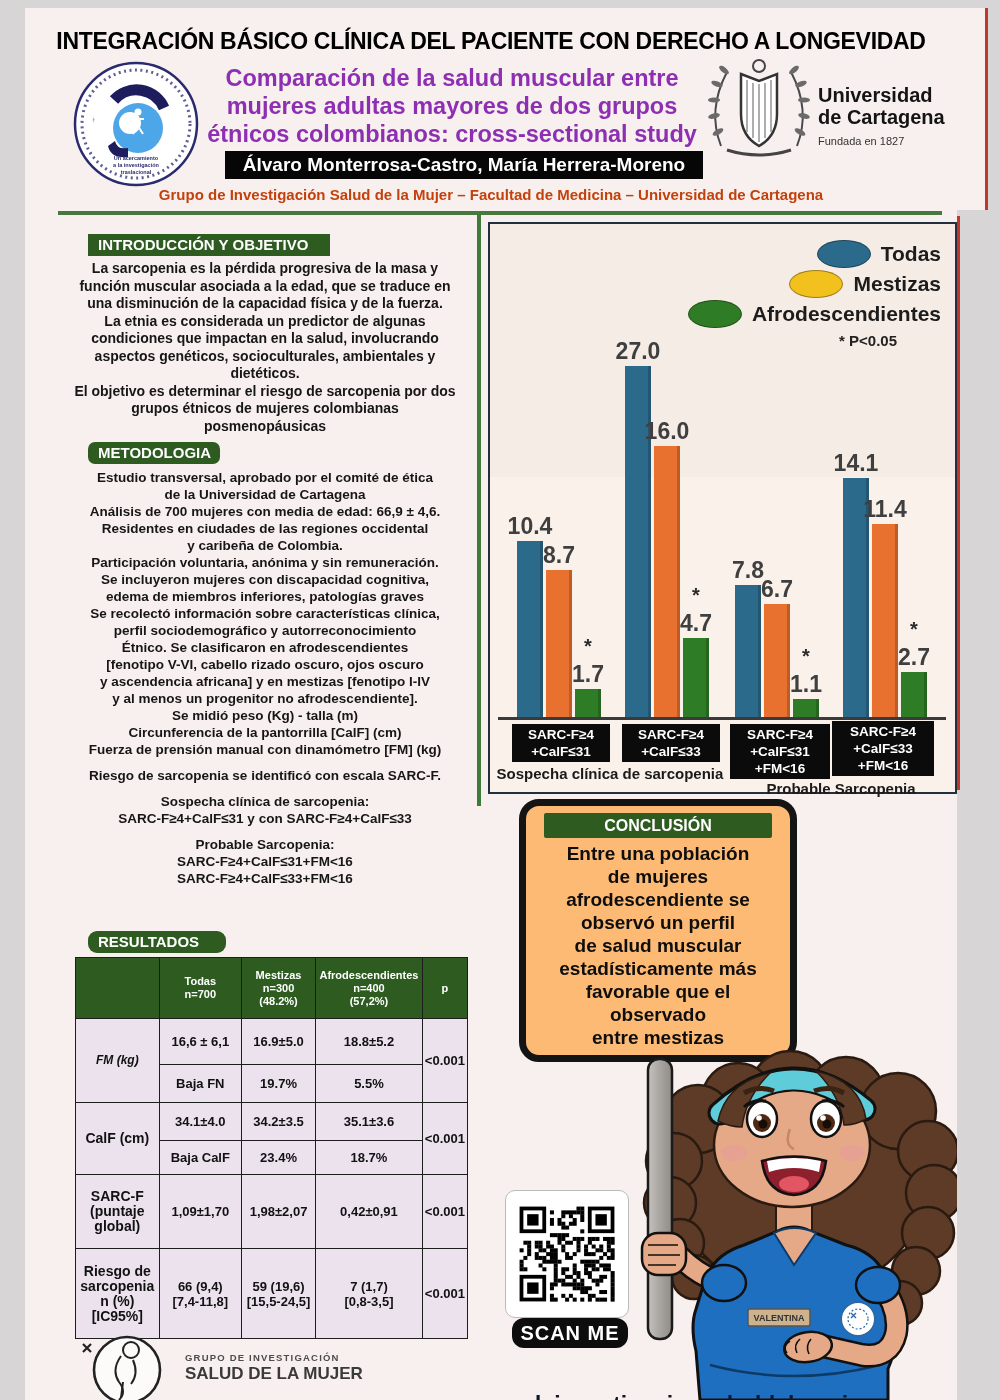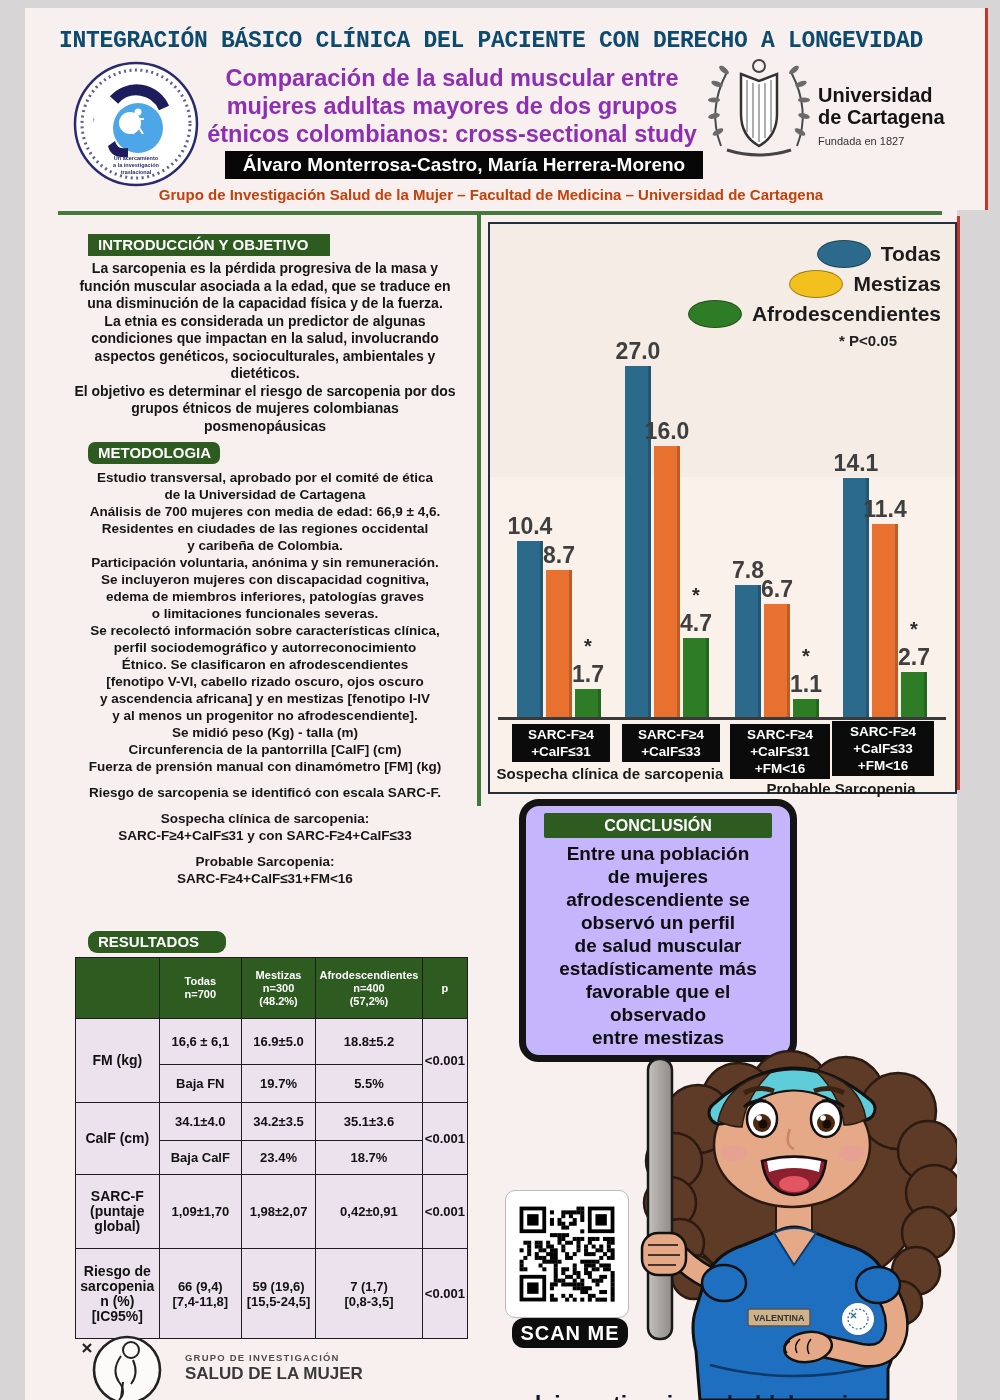--- a/index.html
+++ b/index.html
@@ -3,21 +3,21 @@
 <meta charset="utf-8">
 <style>
   html,body{margin:0;padding:0;}
   body{font-family:"Liberation Sans",sans-serif;background:#d8d5d6;}
   #stage{position:relative;width:1000px;height:1400px;background:#d8d5d6;overflow:hidden;}
   .abs{position:absolute;}
   #poster{left:25px;top:8px;width:932px;height:1392px;background:#f8f0ee;overflow:hidden;}
   #hdr-patch{left:957px;top:8px;width:28px;height:202px;background:#f8f0ee;}
   .redline{background:#c2372b;}
   
-  #program-title{left:0;top:20px;width:932px;text-align:center;font-size:23px;font-weight:bold;color:#0c4a6e;letter-spacing:-.3px;font-family:Liberation Mono, monospace;}
+  #program-title{left:0;top:20px;width:932px;text-align:center;font-size:23px;font-weight:bold;color:#000000;letter-spacing:-.3px;}
   #poster-title{left:177px;top:56px;width:500px;text-align:center;font-size:23.5px;line-height:28px;font-weight:bold;color:#8e2fb3;}
   #authors-bar{left:200px;top:143px;width:478px;height:28px;background:#060606;color:#fff;font-size:19px;font-weight:bold;text-align:center;line-height:28px;}
   #affiliation{left:0;top:178px;width:932px;text-align:center;font-size:15px;font-weight:bold;color:#c2410c;}
   #uni-name{left:793px;top:76px;width:150px;font-size:20px;line-height:22px;font-weight:bold;color:#141414;}
   #uni-founded{font-size:11px;font-weight:normal;color:#333;margin-top:2px;}
   #green-rule{left:33px;top:203px;width:884px;height:4px;background:#47793f;}
   
   .sec-hdr{background:#2e5c20;color:#fff;font-weight:bold;font-size:15px;height:22px;line-height:22px;padding:0 10px;}
   #intro-hdr{left:63px;top:226px;width:222px;}
   #metodo-hdr{left:63px;top:434px;width:112px;border-radius:7px;}
@@ -39,21 +39,21 @@
   .swatch{width:52px;height:26px;border-radius:50%;border:1px solid rgba(0,0,0,.35);}
   .legend-label{font-size:21px;font-weight:bold;color:#1c1c1c;}
   #sig-note{position:absolute;right:58px;top:108px;font-size:15px;font-weight:bold;color:#222;}
   .bar{position:absolute;width:26px;box-shadow:inset -3px 0 rgba(0,0,0,.18);}
   .bar-label{position:absolute;width:64px;text-align:center;font-size:23px;font-weight:bold;color:#3f3f3f;}
   .star{position:absolute;width:64px;text-align:center;font-size:20px;font-weight:bold;color:#2b2b2b;}
   #baseline{left:8px;top:493px;width:448px;height:2.5px;background:#3a3a3a;position:absolute;}
   .cat-box{position:absolute;background:#0b0b0b;color:#fff;font-size:13.5px;line-height:17px;font-weight:bold;text-align:center;padding:2px 0;}
   .grp-footer{position:absolute;font-size:15px;font-weight:bold;color:#1a1a1a;text-align:center;}
   
-  #conclusion{left:494px;top:791px;width:264px;background:#c4b5fd;border:7px solid #141414;border-radius:20px;padding-bottom:6px;}
+  #conclusion{left:494px;top:791px;width:264px;background:#fdba74;border:7px solid #141414;border-radius:20px;padding-bottom:6px;}
   #conclusion-hdr{margin:7px auto 4px auto;width:228px;height:25px;background:#2e5c20;color:#fff;font-size:16px;font-weight:bold;text-align:center;line-height:25px;border-radius:2px;}
   #conclusion-text{text-align:center;font-size:19px;line-height:23px;font-weight:bold;color:#0e0e0e;}
   
   #qr-card{left:480px;top:1182px;width:122px;height:126px;background:#fff;border-radius:10px;border:1px solid #bbb;}
   #scanme{left:487px;top:1310px;width:116px;height:30px;background:#0d0d0d;color:#fff;border-radius:12px;font-size:20px;font-weight:bold;text-align:center;line-height:30px;letter-spacing:1px;}
   
   #footer-grp-small{left:160px;top:1344px;font-size:9.5px;font-weight:bold;letter-spacing:1.2px;color:#4c4c4c;}
   #footer-grp-big{left:160px;top:1356px;font-size:17px;font-weight:bold;color:#3a3a3a;}
   #footer-url{left:378px;top:1384px;font-size:23px;font-weight:bold;color:#0f172a;}
 </style>
@@ -144,41 +144,41 @@
     <div id="metodo-text" class="abs">
         <div class="metodo-block">
           <div>Estudio transversal, aprobado por el comité de ética</div>
           <div>de la Universidad de Cartagena</div>
           <div>Análisis de 700 mujeres con media de edad: 66,9 ± 4,6.</div>
           <div>Residentes en ciudades de las regiones occidental</div>
           <div>y caribeña de Colombia.</div>
           <div>Participación voluntaria, anónima y sin remuneración.</div>
           <div>Se incluyeron mujeres con discapacidad cognitiva,</div>
           <div>edema de miembros inferiores, patologías graves</div>
-          <div>o limitaciones funcionales severas.</div>
           <div>Se recolectó información sobre características clínica,</div>
           <div>perfil sociodemográfico y autorreconocimiento</div>
           <div>Étnico. Se clasificaron en afrodescendientes</div>
           <div>[fenotipo V-VI, cabello rizado oscuro, ojos oscuro</div>
           <div>y ascendencia africana] y en mestizas [fenotipo I-IV</div>
           <div>y al menos un progenitor no afrodescendiente].</div>
           <div>Se midió peso (Kg)  - talla (m)</div>
           <div>Circunferencia de la pantorrilla [CalF] (cm)</div>
           <div>Fuerza de prensión manual con dinamómetro [FM] (kg)</div>
         </div>
         <div class="metodo-block">
           <div>Riesgo de sarcopenia se identificó con escala SARC-F.</div>
         </div>
         <div class="metodo-block">
           <div>Sospecha clínica de sarcopenia:</div>
           <div>SARC-F≥4+CalF≤31 y con SARC-F≥4+CalF≤33</div>
         </div>
         <div class="metodo-block">
           <div>Probable Sarcopenia:</div>
           <div>SARC-F≥4+CalF≤31+FM&lt;16</div>
+          <div>SARC-F≥4+CalF≤33+FM&lt;16</div>
         </div>
       </div>
 
     <div id="result-hdr" class="abs sec-hdr">RESULTADOS</div>
     <table id="results-table" class="abs">
       <colgroup>
           <col class="col-label">
           <col class="col-todas">
           <col class="col-mest">
           <col class="col-afro">
@@ -203,21 +203,21 @@
               <div>n=400</div>
               <div>(57,2%)</div>
             </th>
             <th>
               <div>p</div>
             </th>
           </tr>
         </thead>
       <tbody>
           <tr style="height: 46px;">
-            <td rowspan="2" style="font-size: 14px;">
+            <td rowspan="2" style="font-size: 12px; font-style: italic;">
               <div>FM (kg)</div>
             </td>
             <td>
               <div>16,6 ± 6,1</div>
             </td>
             <td>
               <div>16.9±5.0</div>
             </td>
             <td>
               <div>18.8±5.2</div>

